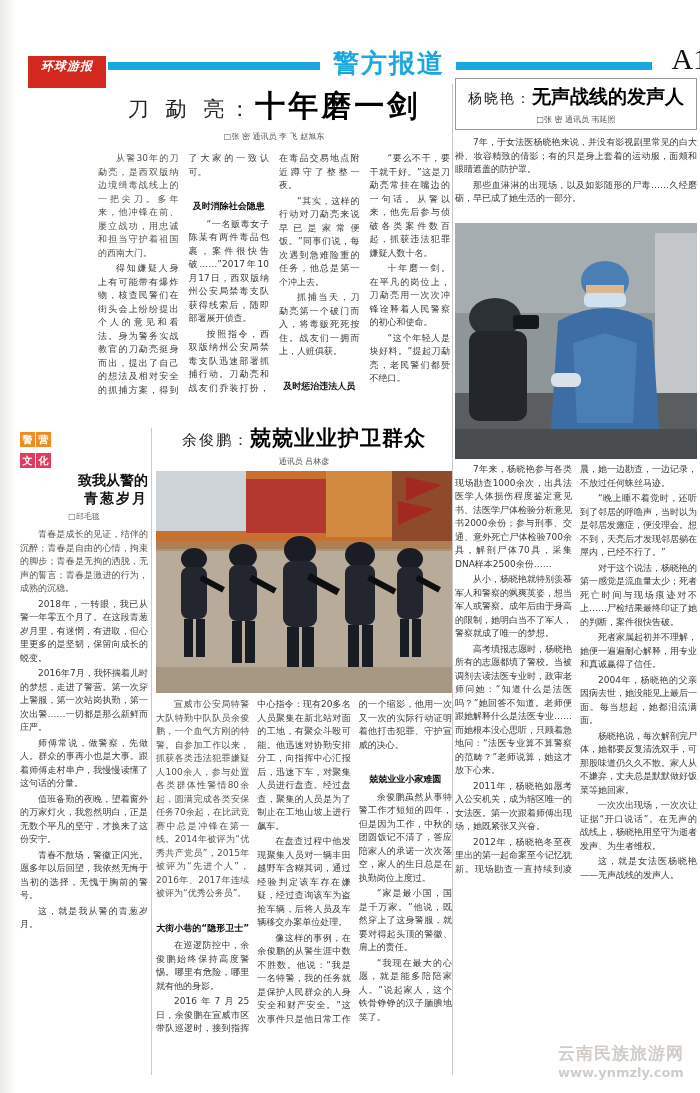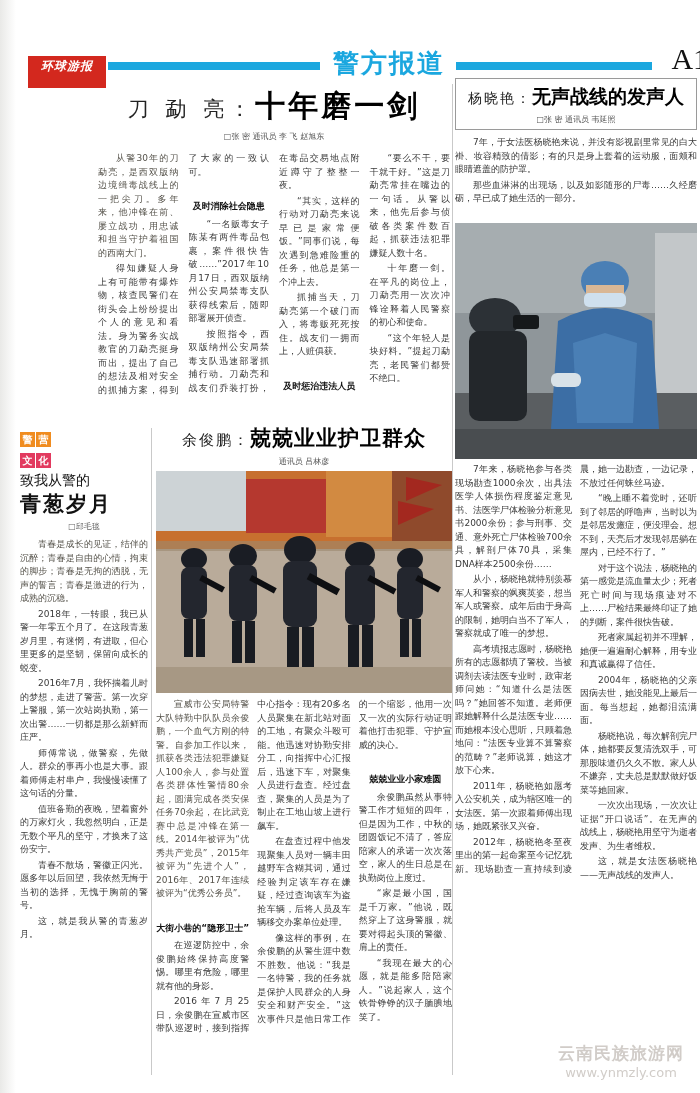--- a/index.html
+++ b/index.html
@@ -47,30 +47,30 @@
   .m-big{font-size:21px;font-weight:bold;letter-spacing:1px;color:#000;}
   .m-photo{margin-top:4px;width:296px;height:222px;display:block;}
   .art-mid .cols{margin-top:5px;height:366px;column-count:3;column-gap:8px;overflow:hidden;}
   
   .sidebar{position:absolute;left:20px;top:428px;width:128px;height:647px;}
   .tagbox{width:36px;}
   .tagbox span{display:inline-block;width:15px;height:15px;margin:0 1px 2px 0;color:#fff;
         font-size:10px;font-weight:bold;text-align:center;line-height:15px;}
   .tagbox span.o{background:#f08c1f;}
   .tagbox span.r{background:#e23a5f;}
-  .sb-t1{text-align:left;font-size:14px;font-weight:normal;margin-top:2px;color:#111;}
-  .sb-t2{text-align:left;font-size:21px;font-weight:bold;letter-spacing:2px;color:#111;}
+  .sb-t1{text-align:right;font-size:14px;font-weight:bold;margin-top:2px;color:#111;}
+  .sb-t2{text-align:right;font-size:14px;font-weight:bold;letter-spacing:2px;color:#111;}
   .sb-author{text-align:center;font-size:8px;color:#666;margin:3px 0 6px 0;}
   .sidebar .flow{height:540px;overflow:hidden;}
   
   .vline{position:absolute;width:1px;background:#c9c9c9;}
   .wm{position:absolute;left:546px;top:1042px;width:150px;text-align:center;
       color:#c9c4bf;opacity:.85;pointer-events:none;}
   .wm .w1{font-size:17px;font-weight:bold;letter-spacing:1px;}
-  .wm .w2{font-size:13px;font-weight:normal;}
+  .wm .w2{font-size:13px;font-weight:bold;}
 </style>
 </head>
 <body>
 
 <div class="page">
   <div class="edge"></div>
 
   <div class="hdr">
     <div class="logo">环球游报</div>
     <div class="bar bar-l"></div>

